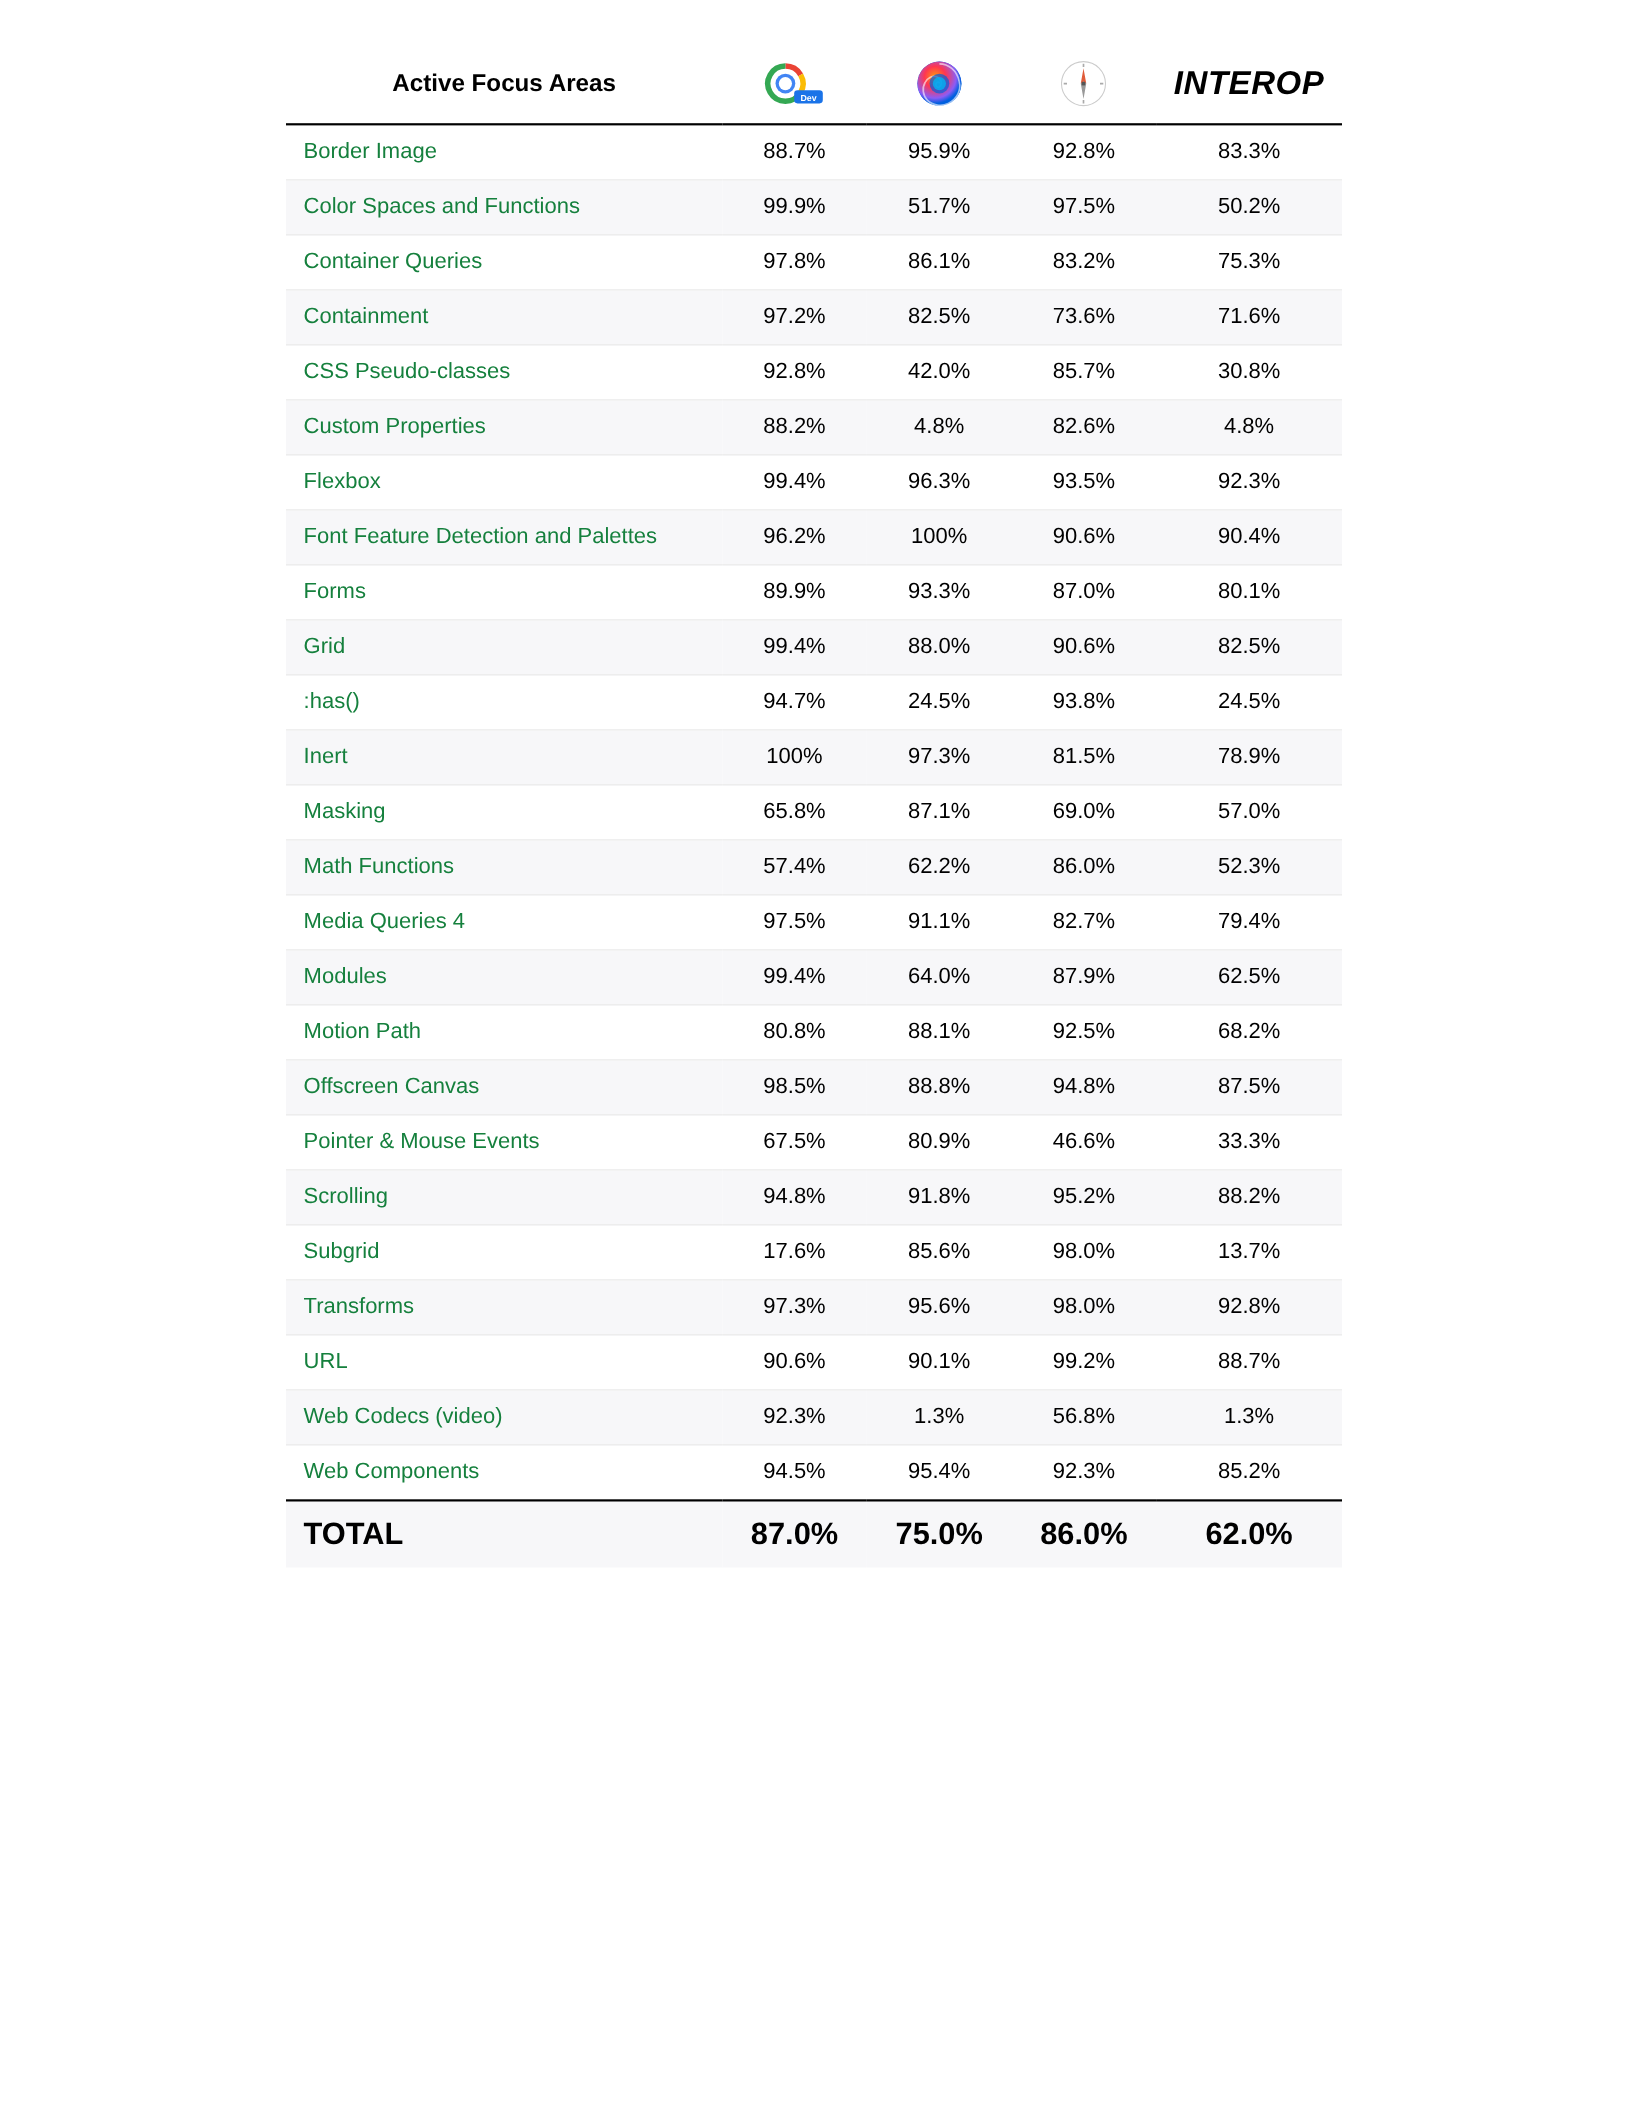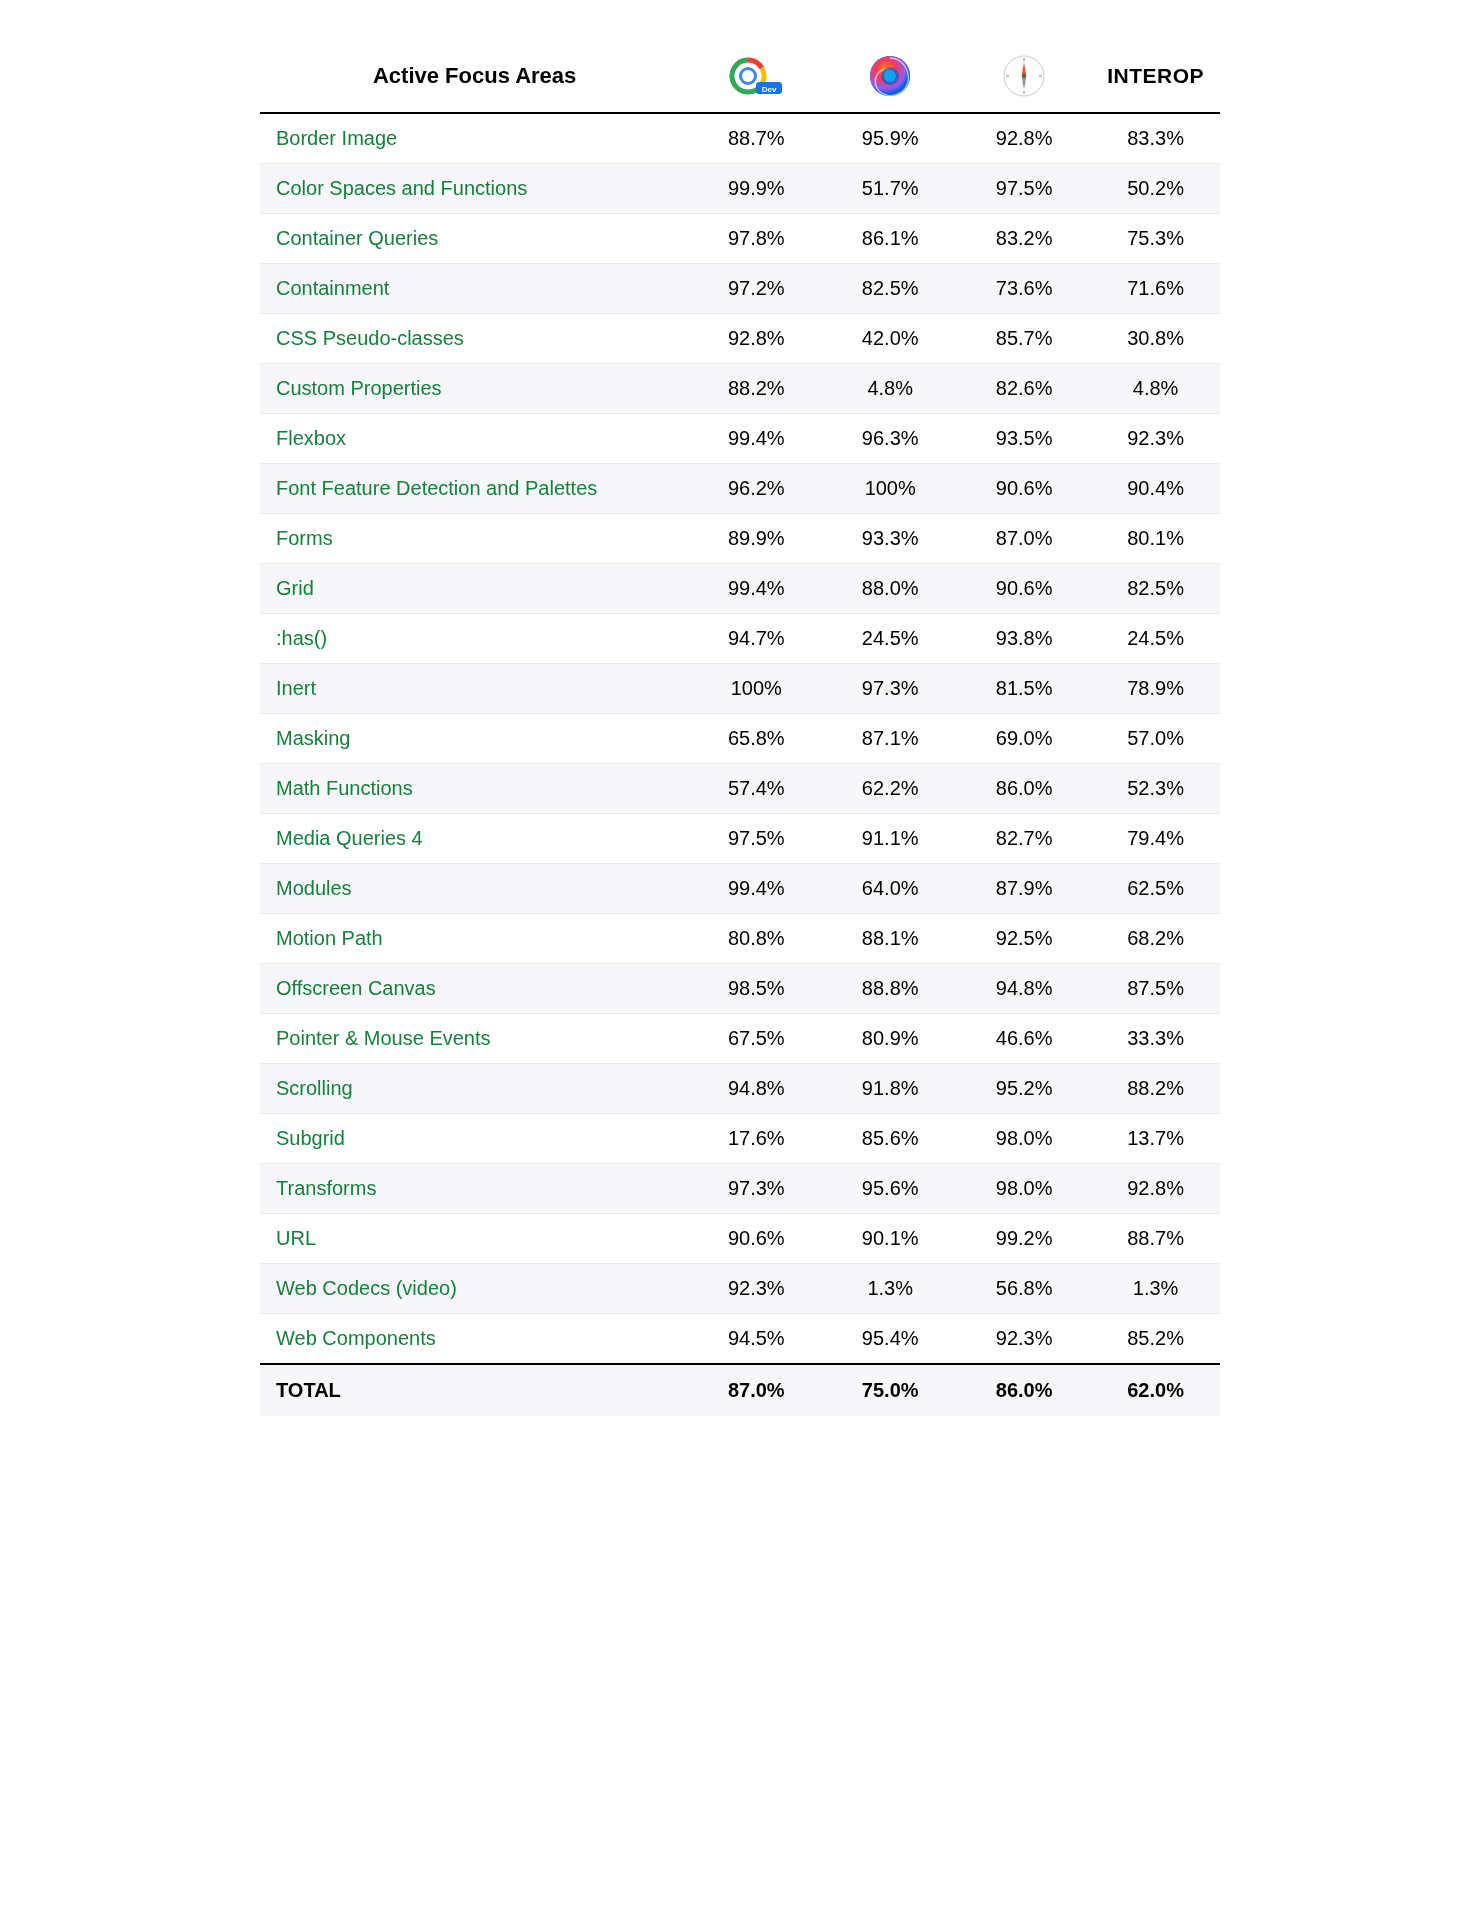--- a/index.html
+++ b/index.html
@@ -28,23 +28,24 @@
       font-weight: 700;
       color: #000;
       text-align: center;
     }
     thead th.num-col {
       text-align: center;
       font-size: 14px;
     }
     thead th.interop-col {
       text-align: left;
-      font-size: 21px;
+      font-size: 30px;
       font-weight: 800;
       letter-spacing: 0.5px;
+      font-style: italic;
     }
     tbody tr {
       border-bottom: 1px solid #e8e8e8;
     }
     tbody tr:nth-child(even) {
       background: #f7f7f9;
     }
     tbody tr:last-child {
       border-bottom: none;
     }
@@ -60,21 +61,21 @@
     tbody td.num-col {
       text-align: center;
       color: #000;
     }
     tfoot tr {
       border-top: 2.5px solid #000;
       background: #f7f7f9;
     }
     tfoot td {
       padding: 14px 16px;
-      font-size: 20px;
+      font-size: 28px;
       font-weight: 700;
     }
     tfoot td.num-col {
       text-align: center;
     }
     .browser-icon {
       display: flex;
       align-items: center;
       justify-content: center;
     }

